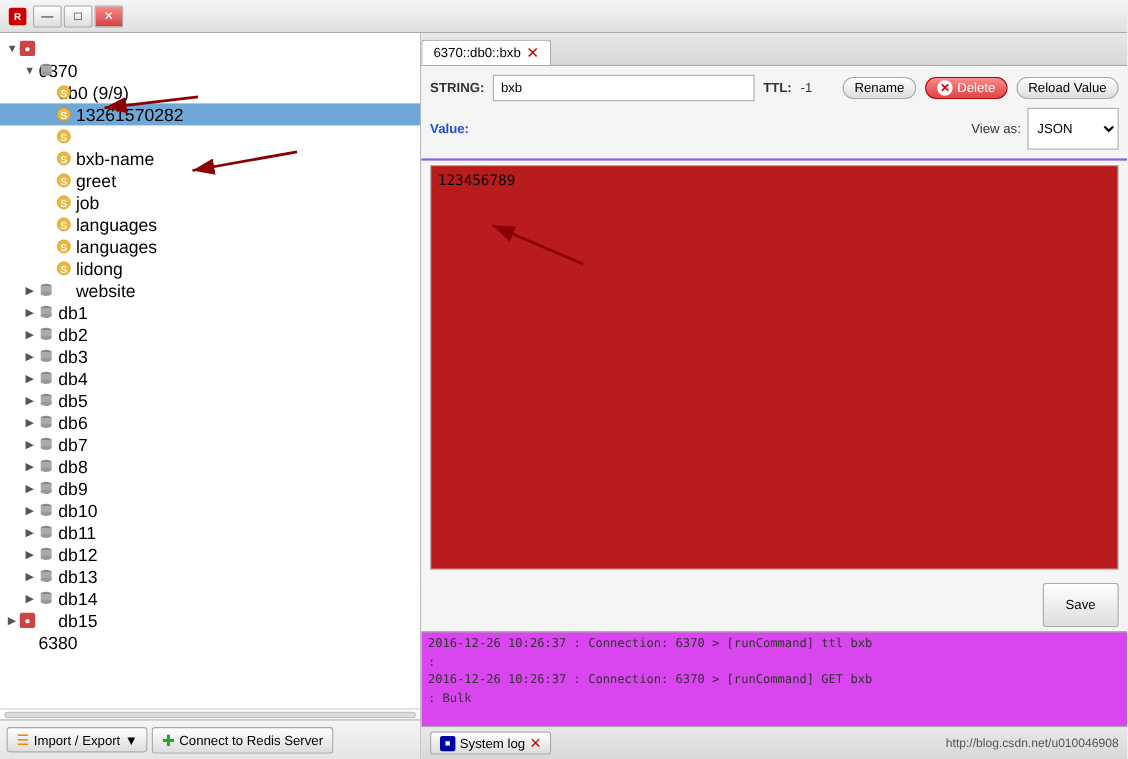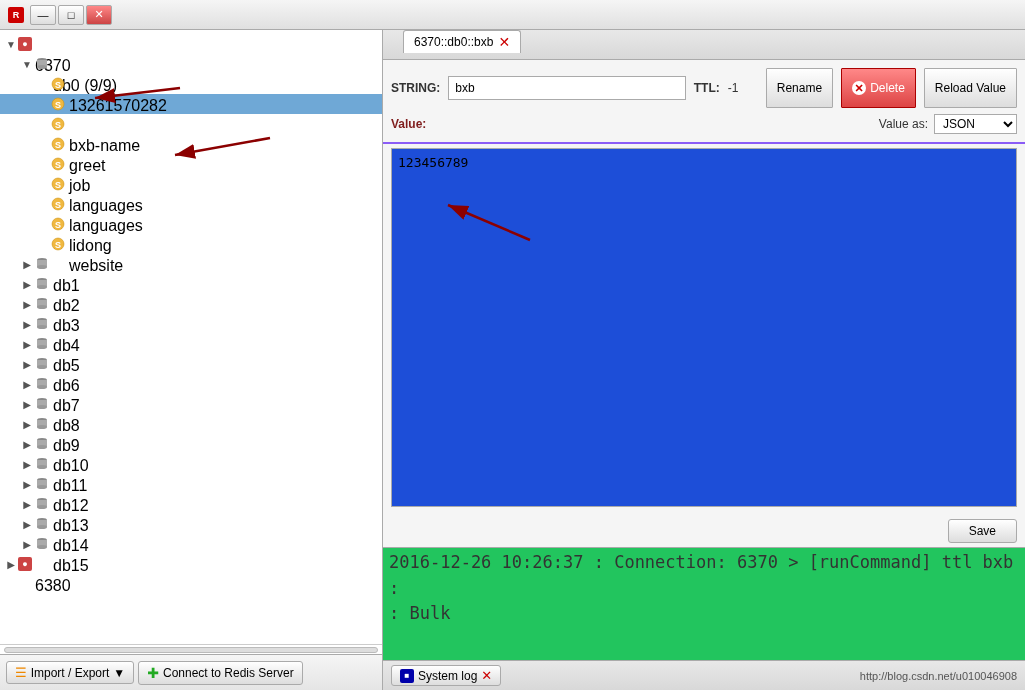--- a/index.html
+++ b/index.html
@@ -162,22 +162,22 @@
       flex-direction: column;
       background: #f5f5f5;
     }
 
     
     .tab-bar {
       height: 30px;
       background: linear-gradient(to bottom, #e8e8e8, #d8d8d8);
       border-bottom: 1px solid #aaa;
       display: flex;
-      align-items: flex-start;
-      padding: 0 20px;
+      align-items: flex-end;
+      padding: 0 0;
     }
     .tab {
       background: #fff;
       border: 1px solid #aaa;
       border-bottom: none;
       padding: 3px 10px;
       border-radius: 3px 3px 0 0;
       cursor: pointer;
       display: flex;
       align-items: center;
@@ -211,23 +211,23 @@
       flex: 1;
       height: 24px;
       border: 1px solid #aaa;
       padding: 2px 6px;
       font-size: 12px;
       background: #fff;
     }
     .ttl-label { font-size: 12px; color: #333; font-weight: bold; }
     .ttl-value { font-size: 12px; color: #333; width: 30px; }
     .btn-rename, .btn-delete, .btn-reload {
-      height: 40px;
-      border: 1px solid #aaa;
-      border-radius: 1px;
+      height: 20px;
+      border: 1px solid #aaa;
+      border-radius: 11px;
       padding: 0 10px;
       cursor: pointer;
       font-size: 12px;
       background: linear-gradient(to bottom, #fff, #ddd);
     }
     .btn-delete {
       background: linear-gradient(to bottom, #f88, #d44);
       color: white;
       border-color: #a00;
       display: flex;
@@ -245,29 +245,29 @@
       color: #c00;
       font-size: 11px;
       font-weight: bold;
     }
 
     .value-row {
       display: flex;
       align-items: center;
       justify-content: space-between;
     }
-    .value-label { font-size: 12px; color: #7f1d1d; font-weight: bold; }
+    .value-label { font-size: 12px; color: #1d4ed8; font-weight: bold; }
     .view-as-row {
       display: flex;
       align-items: center;
       gap: 6px;
     }
     .view-as-label { font-size: 12px; color: #333; }
     .view-as-select {
-      height: 20px;
+      height: 38px;
       border: 1px solid #aaa;
       font-size: 12px;
       padding: 0 4px;
       background: #fff;
     }
 
     
     .value-area {
       flex: 1;
       margin: 4px 8px;
@@ -276,49 +276,49 @@
     }
     .value-textarea {
       width: 100%;
       height: 100%;
       border: none;
       outline: none;
       padding: 6px;
       font-size: 13px;
       font-family: monospace;
       resize: none;
-      background: #1d4ed8;
+      background: #b91c1c;
     }
 
     
     .save-area {
       padding: 4px 8px;
       display: flex;
       justify-content: flex-end;
       background: #f5f5f5;
     }
     .btn-save {
-      height: 24px;
+      height: 40px;
       border: 1px solid #aaa;
       border-radius: 3px;
       padding: 0 20px;
       cursor: pointer;
       font-size: 12px;
       background: linear-gradient(to bottom, #fff, #ddd);
     }
 
     
     .log-area {
-      height: 113px;
+      height: 86px;
       border-top: 1px solid #aaa;
-      background: #22c55e;
+      background: #d946ef;
       overflow-y: auto;
       overflow-x: hidden;
       font-family: monospace;
-      font-size: 17px;
+      font-size: 11px;
       padding: 2px 6px;
       color: #333;
       line-height: 1.5;
     }
     .log-line { white-space: nowrap; }
 
     
     .bottom-bar {
       height: 30px;
       background: linear-gradient(to bottom, #e8e8e8, #d8d8d8);
@@ -730,40 +730,41 @@
               <button class="btn-rename">Rename</button>
               <button class="btn-delete">
                 <span class="delete-icon-circle">✕</span>
                 <span>Delete</span>
               </button>
               <button class="btn-reload">Reload Value</button>
             </div>
             <div class="value-row">
               <span class="value-label">Value:</span>
               <div class="view-as-row">
-                <span class="view-as-label">Value as:</span>
+                <span class="view-as-label">View as:</span>
                 <select class="view-as-select" id="view-as-select">
                 <option value="JSON">JSON</option><option value="Plain Text">Plain Text</option><option value="HEX">HEX</option></select>
               </div>
             </div>
           </div>
 
           <div class="value-container">
             <div class="value-area">
               <textarea class="value-textarea" id="value-textarea" style="">123456789</textarea>
             </div>
           </div>
 
           <div class="save-area">
             <button class="btn-save">Save</button>
           </div>
 
           <div class="log-area" id="log-area">
           <div class="log-line">2016-12-26 10:26:37 : Connection: 6370 &gt; [runCommand] ttl bxb</div>
               <div class="log-line">:</div>
+              <div class="log-line">2016-12-26 10:26:37 : Connection: 6370 &gt; [runCommand] GET bxb</div>
               <div class="log-line">: Bulk</div>
             </div>
 
           <div class="bottom-bar">
             <div class="bottom-tabs">
               <div class="bottom-tab">
                 <div class="bottom-tab-icon">
                   <span style="font-size:8px;color:white;">■</span>
                 </div>
                 <span>System log</span>

